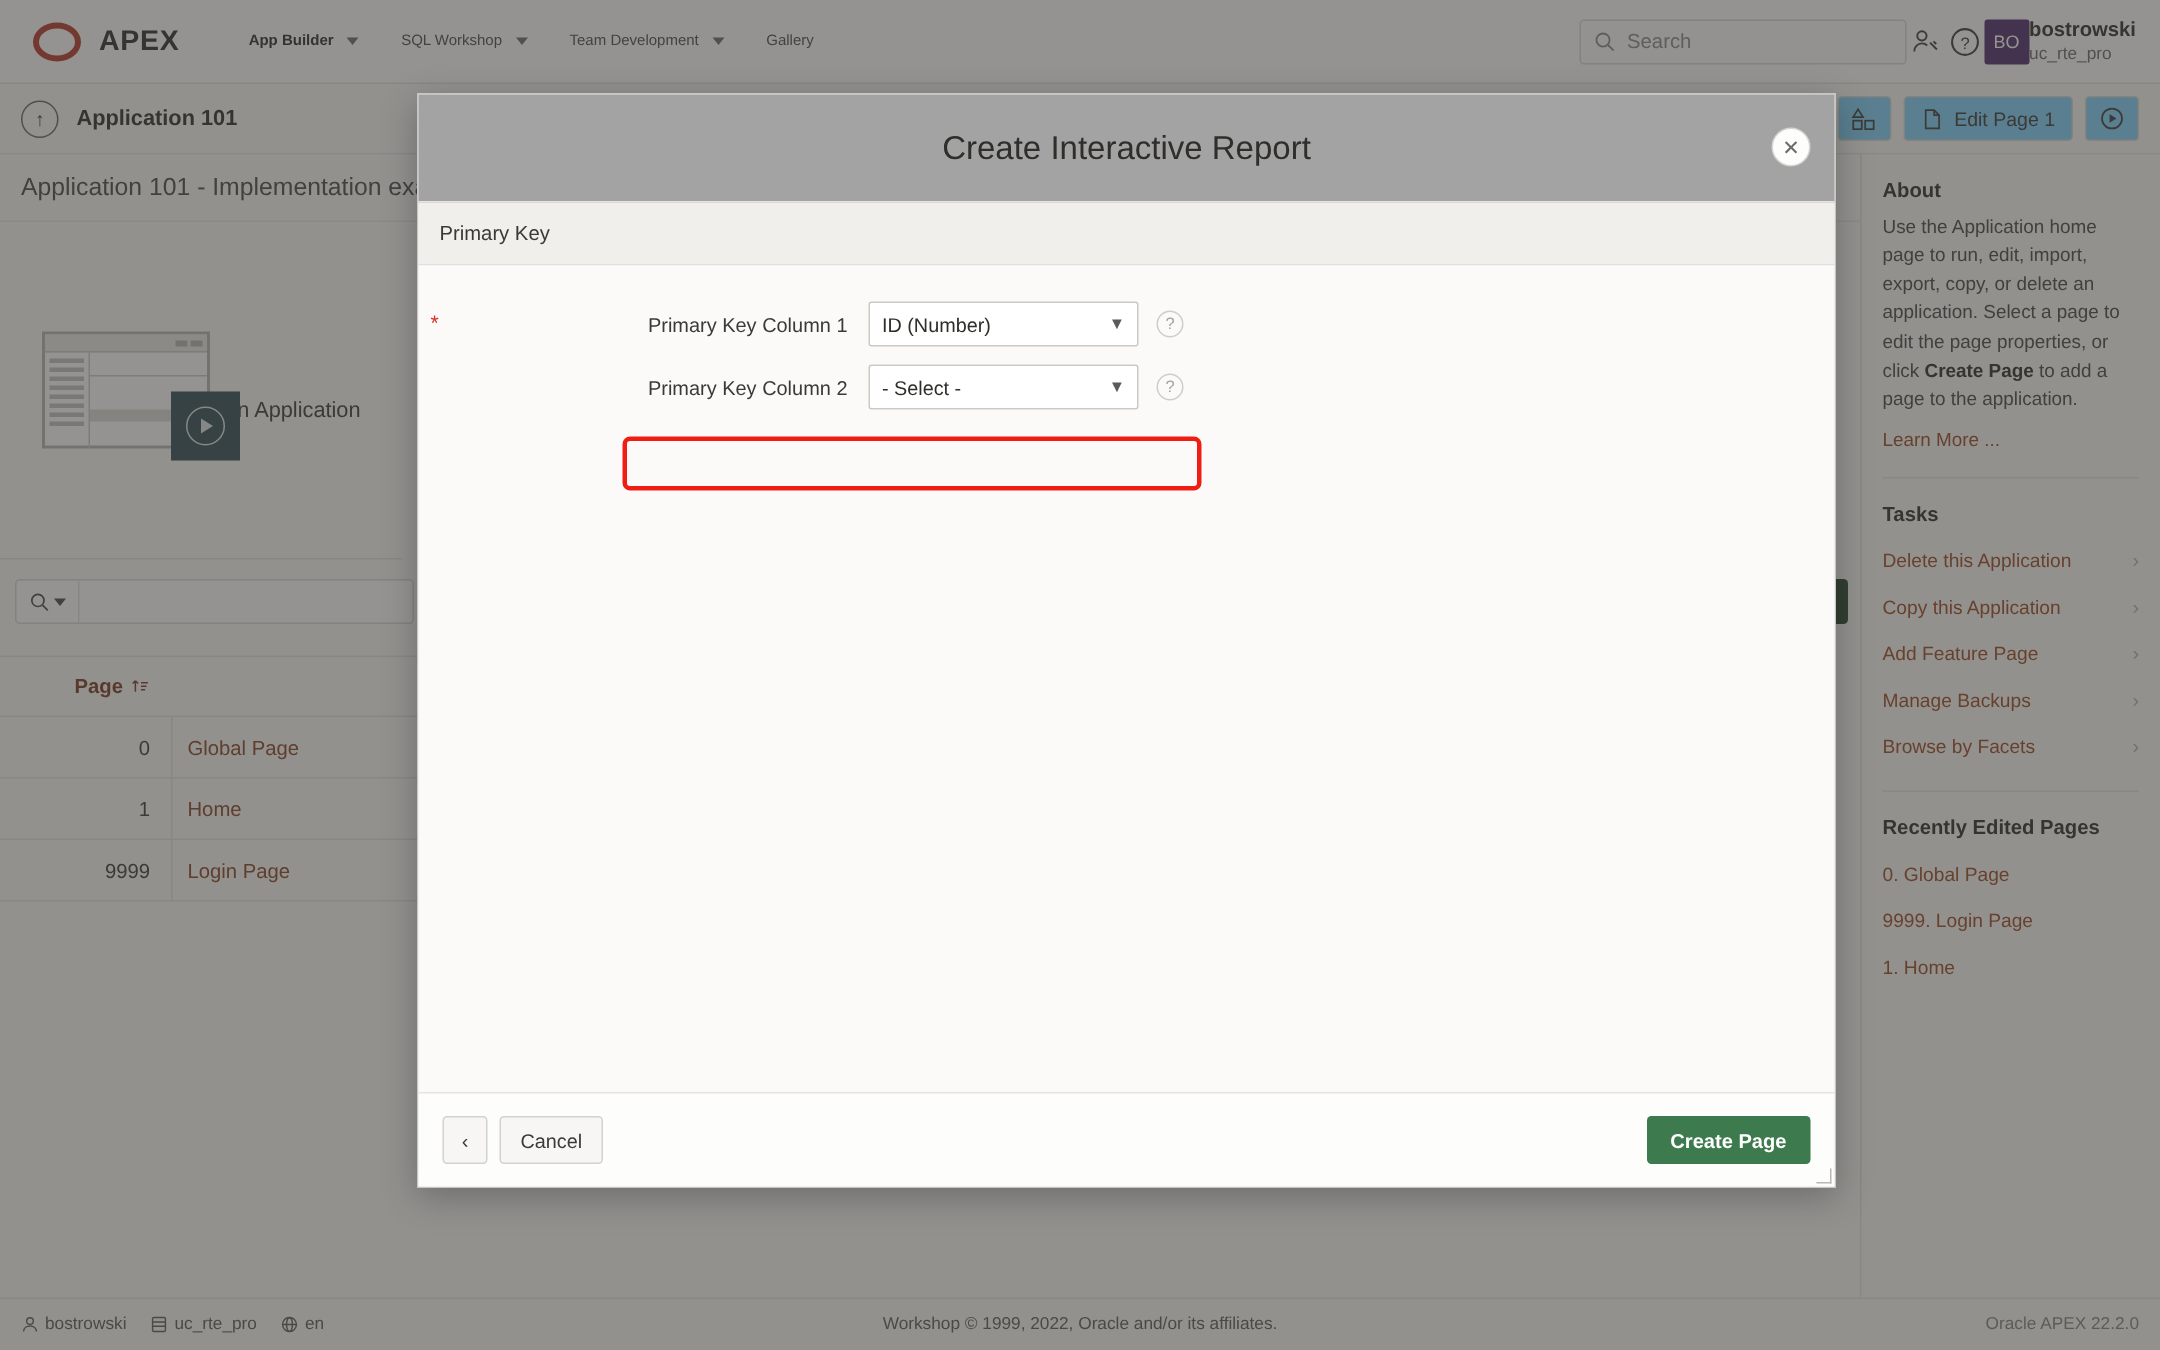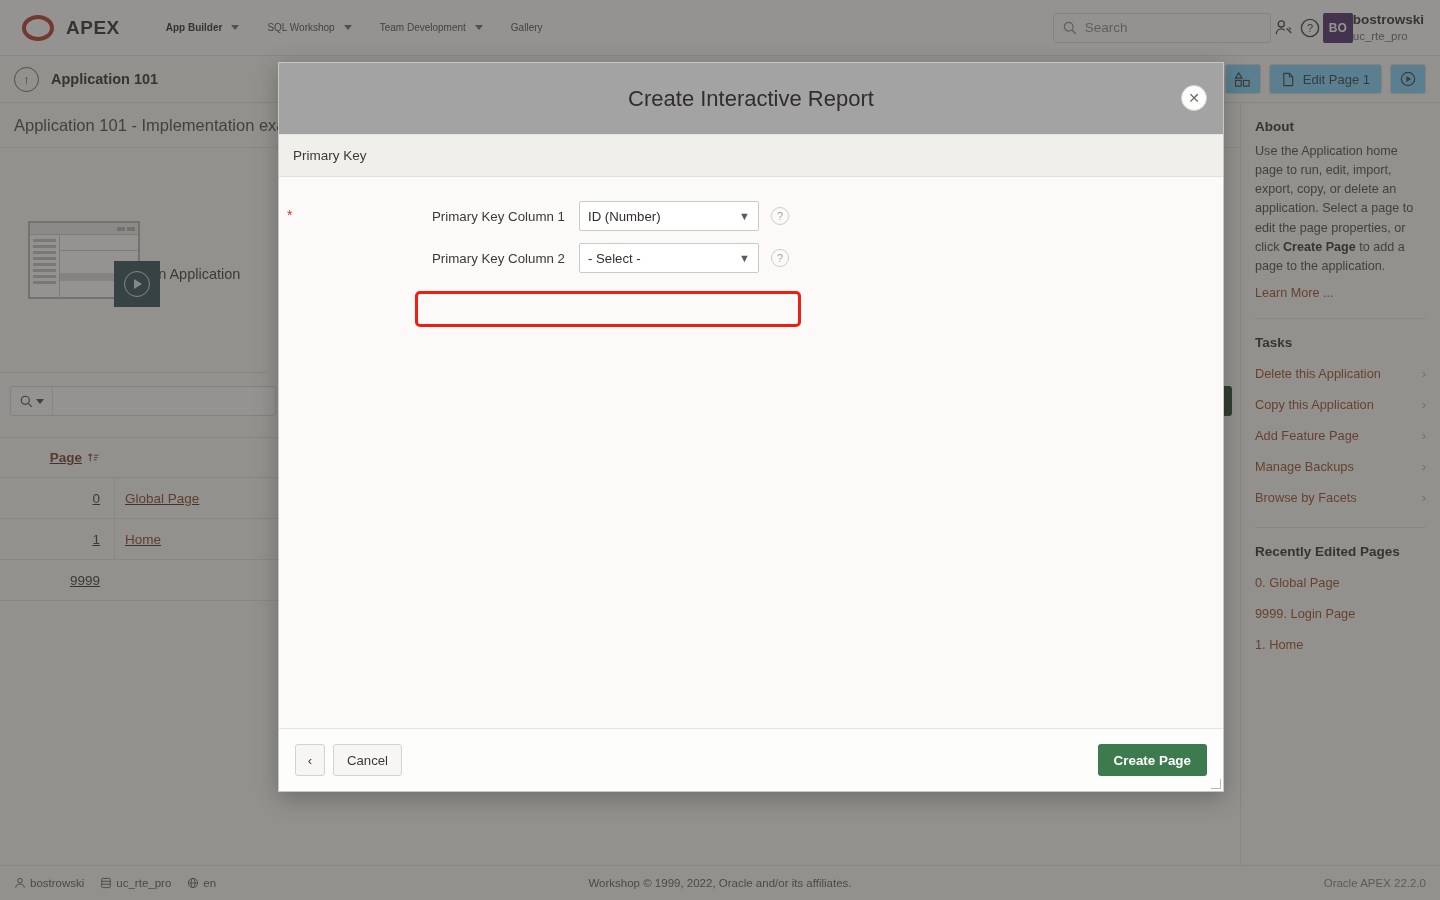--- a/index.html
+++ b/index.html
@@ -36,21 +36,21 @@
     border-right: 4.5px solid transparent; border-top: 5px solid #6d6b67; }
   .topright { margin-left: auto; display: flex; align-items: center; gap: 0;
     padding-right: 16px; }
   .searchbox { width: 218px; height: 30px; border: 1px solid #dcdad6;
     border-radius: 3px; background: #fdfdfc; display: flex; align-items: center;
     padding: 0 9px; gap: 8px; }
   .searchbox .ph { font-size: 13.5px; color: #8d8b87; }
   .ticon { width: 26px; height: 26px; display: flex; align-items: center;
     justify-content: center; cursor: pointer; }
   .avatar { width: 30px; height: 30px; background: #4c2a6b; color: #fff;
-    font-size: 12px; font-weight: bold; display: flex; align-items: center;
+    font-size: 12px; font-weight: normal; display: flex; align-items: center;
     justify-content: center; border-radius: 2px; }
   .userblock { line-height: 1.25; }
   .userblock .u1 { font-size: 13.5px; font-weight: bold; color: #2f2e2b; }
   .userblock .u2 { font-size: 11.5px; color: #6d6b67; }
 
   
   .crumbbar {
     position: absolute; top: 56px; left: 0; width: 1440px; height: 47px;
     background: #fbfaf9; border-bottom: 1px solid #e6e4e1;
     display: flex; align-items: center; padding: 0 14px;
@@ -98,21 +98,21 @@
   .searchrow { position: absolute; top: 381px; left: 0; width: 280px; height: 40px;
     display: flex; align-items: center; padding-left: 10px; }
   .srch-pill { display: flex; height: 30px; border: 1px solid #dcdad6; border-radius: 3px;
     background: #fff; }
   .srch-pill .lft { width: 42px; display: flex; align-items: center; gap: 3px;
     justify-content: center; border-right: 1px solid #e6e4e1; }
   .srch-pill .inp { width: 222px; }
 
   .ptable { position: absolute; top: 437px; left: 0; width: 280px; }
   .ptable .hrow, .ptable .drow { display: flex; height: 41px; align-items: center;
-    border-bottom: 1px solid #e6e4e1; text-decoration: underline; }
+    border-bottom: 1px solid #e6e4e1; }
   .ptable .hrow { border-top: 1px solid #e6e4e1; }
   .ptable .c1 { width: 114px; text-align: right; padding-right: 14px; }
   .ptable .c2 { flex: 1; padding-left: 10px; border-left: 1px solid #e6e4e1; height: 41px;
     display: flex; align-items: center; }
   .ptable .hrow .c1, .ptable .hrow .c2 { font-size: 13.5px; font-weight: bold; color: #7a3b22; }
   .ptable .hrow .c1 { display: flex; justify-content: flex-end; align-items: center; gap: 5px; }
   .ptable .drow .c1 { font-size: 13.5px; color: #3b3a37; }
   .ptable .drow .c2 { font-size: 13.5px; color: #8a4324; }
 
   
@@ -337,20 +337,21 @@
       <div class="drow">
         <div class="c1">0</div>
         <div class="c2">Global Page</div>
       </div>
       <div class="drow">
         <div class="c1">1</div>
         <div class="c2">Home</div>
       </div>
       <div class="drow">
         <div class="c1">9999</div>
+        <div class="c2">Login Page</div>
       </div>
     </div>
 
     <div class="bg-green-btn"></div>
 
     <div class="rsidebar">
       <div class="rs-h">About</div>
       <div class="rs-p"><span>Use the Application home page to run, edit, import, export, copy, or delete an application. Select a page to edit the page properties, or click </span><b>Create Page</b><span> to add a page to the application.</span></div>
       <div class="rs-link">Learn More ...</div>
       <div class="rs-sep"></div>

